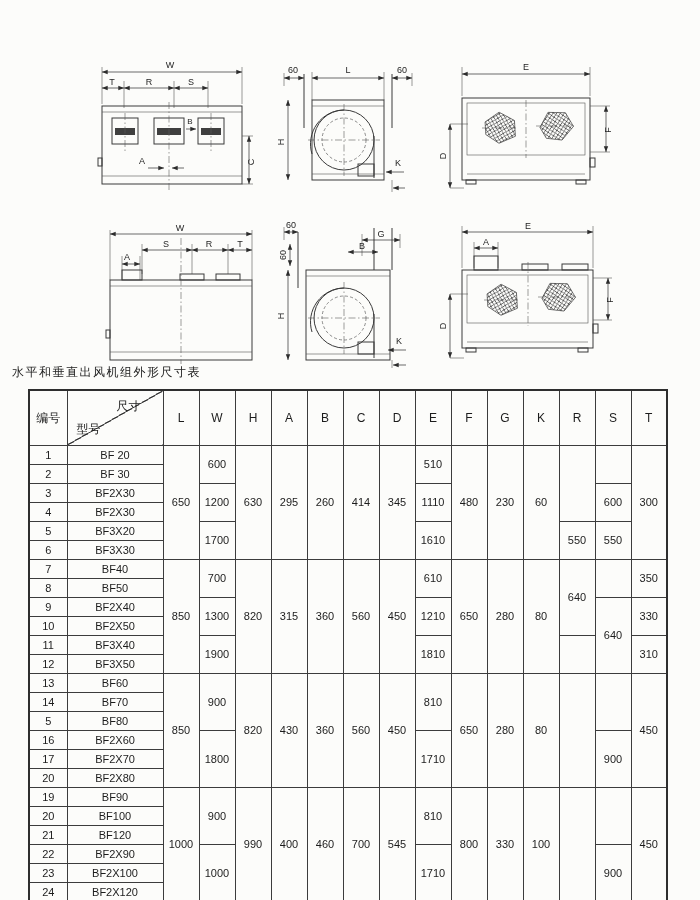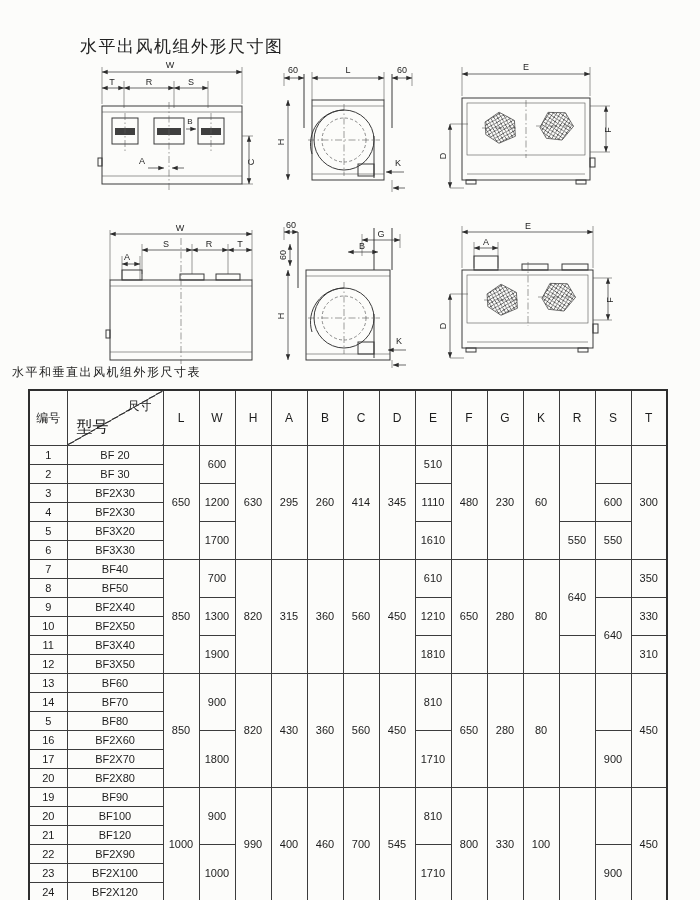--- a/index.html
+++ b/index.html
@@ -25,40 +25,39 @@
 
   .dimtable { position:absolute; left:28px; top:389px; border-collapse:collapse; table-layout:fixed;
               width:640px; border:2px solid #2e2e2e; }
   .dimtable th, .dimtable td { border:1px solid #3c3c3c; text-align:center; padding:0;
               font-size:11px; color:#1c1c1c; overflow:hidden; white-space:nowrap; }
   .dimtable thead th { height:54px; font-weight:normal; font-size:12px; }
   .dimtable tbody td { height:18px; line-height:1; }
   col.c-no { width:38px; } col.c-model { width:96px; } col.c-dim { width:36px; }
   th.diag { position:relative;
     background:linear-gradient(to bottom right, transparent calc(50% - 0.6px), #3c3c3c calc(50% - 0.6px), #3c3c3c calc(50% + 0.6px), transparent calc(50% + 0.6px)); }
-  th.diag .lab-top { position:absolute; top:7px; right:11px; font-size:12px; }
-  th.diag .lab-bot { position:absolute; bottom:7px; left:9px; font-size:16px; }
+  th.diag .lab-top { position:absolute; top:7px; right:22px; font-size:12px; }
+  th.diag .lab-bot { position:absolute; bottom:7px; left:9px; font-size:12px; }
 </style>
 </head>
 <body>
 
 <div class="page">
 
   <svg width="0" height="0">
     <defs>
       <marker id="ar" viewBox="0 0 10 10" refX="9.5" refY="5" markerWidth="9" markerHeight="9" orient="auto-start-reverse">
         <path d="M0.5,1.5 L9.5,5 L0.5,8.5 z" fill="#2c2c2c"></path>
       </marker>
       <pattern id="xh" width="4.5" height="4.5" patternUnits="userSpaceOnUse">
         <path d="M0,4.5 L4.5,0 M0,0 L4.5,4.5" stroke="#2c2c2c" stroke-width="0.7"></path>
       </pattern>
     </defs>
   </svg>
 
-  <div class="cap cap-h">水平出风机组外形尺寸图</div>
 
   <svg style="left:86px; top:58px;" width="170" height="140" viewBox="0 0 170 140">
     <line class="thin" x1="16" y1="9" x2="16" y2="46"></line>
       <line class="thin" x1="156" y1="9" x2="156" y2="46"></line>
     <line class="thin" x1="38" y1="23" x2="38" y2="50"></line>
       <line class="thin" x1="88" y1="23" x2="88" y2="50"></line>
     <line class="thin" x1="122" y1="23" x2="122" y2="50"></line>
     <line class="dim" x1="16" y1="14" x2="156" y2="14"></line>
     <text x="84" y="10" text-anchor="middle">W</text>
     <line class="dim" x1="16" y1="30" x2="38" y2="30"></line>

